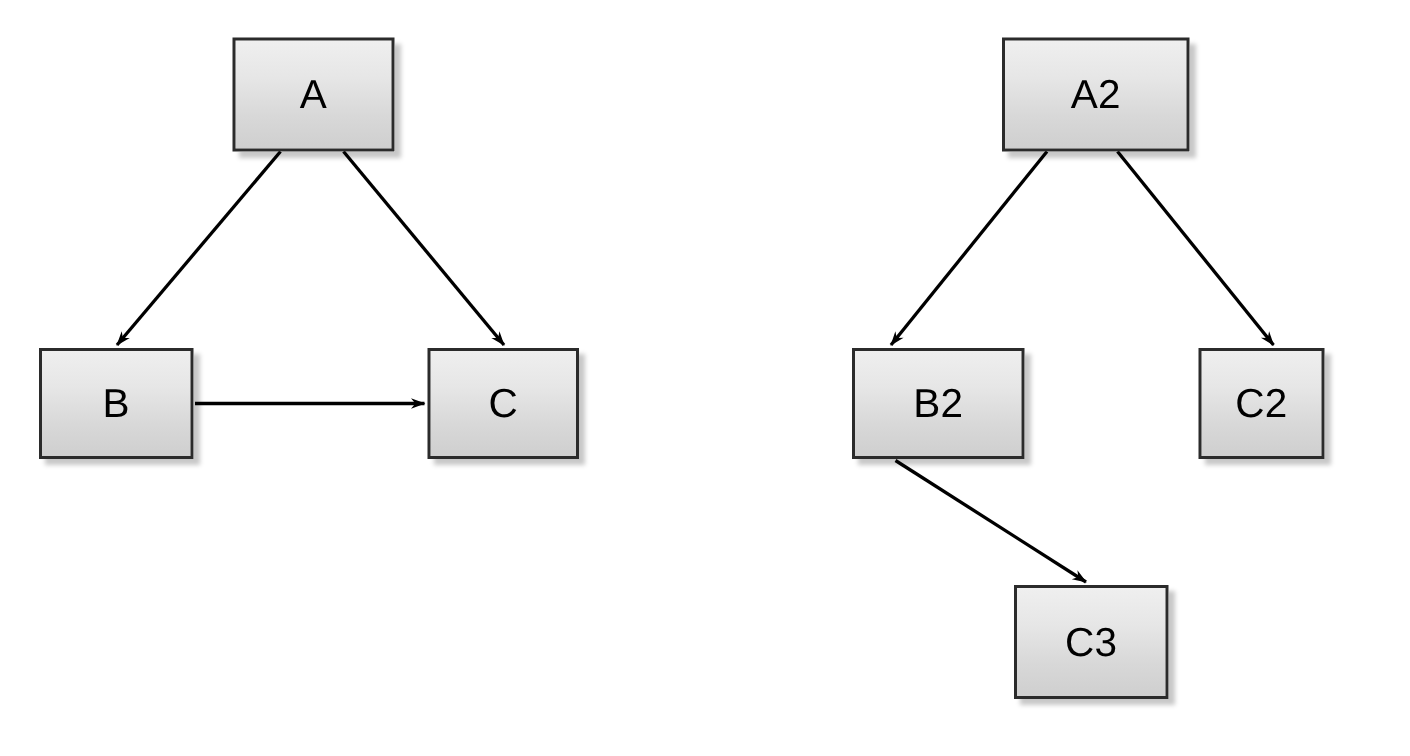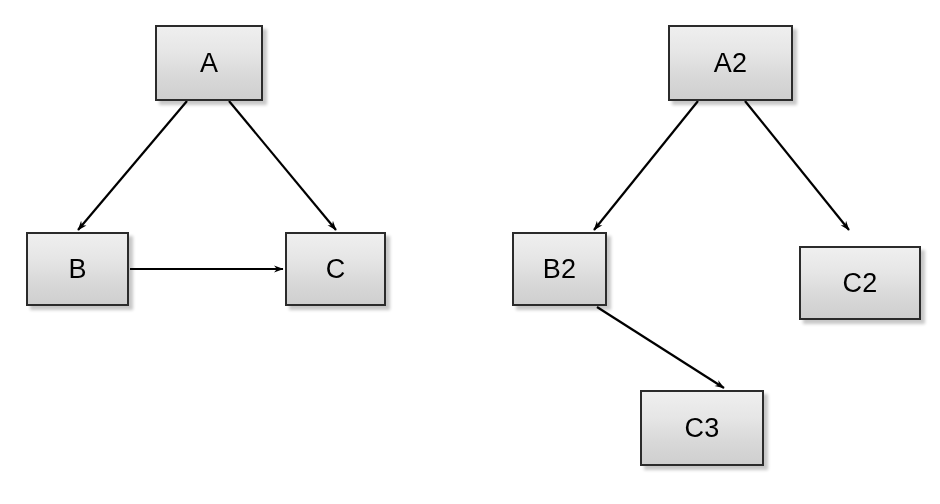--- a/index.html
+++ b/index.html
@@ -75,23 +75,23 @@
   <div class="node" style="left: 26px; top: 232px; width: 103px; height: 74px;">
     <span class="node-label">B</span>
   </div>
   <div class="node" style="left: 285px; top: 232px; width: 101px; height: 74px;">
     <span class="node-label">C</span>
   </div>
 
   <div class="node" style="left: 668px; top: 25px; width: 125px; height: 76px;">
     <span class="node-label">A2</span>
   </div>
-  <div class="node" style="left: 512px; top: 232px; width: 95px; height: 74px; text-align: center;">
+  <div class="node" style="left: 568px; top: 232px; width: 115px; height: 74px; text-align: center;">
     <span class="node-label">B2</span>
   </div>
-  <div class="node" style="left: 799px; top: 232px; width: 122px; height: 74px; margin-top: 14px;">
+  <div class="node" style="left: 799px; top: 232px; width: 84px; height: 74px;">
     <span class="node-label">C2</span>
   </div>
-  <div class="node" style="left: 640px; top: 390px; width: 124px; height: 76px;">
+  <div class="node" style="left: 676px; top: 390px; width: 103px; height: 76px;">
     <span class="node-label">C3</span>
   </div>
 
 </div>
 
 </body></html>

